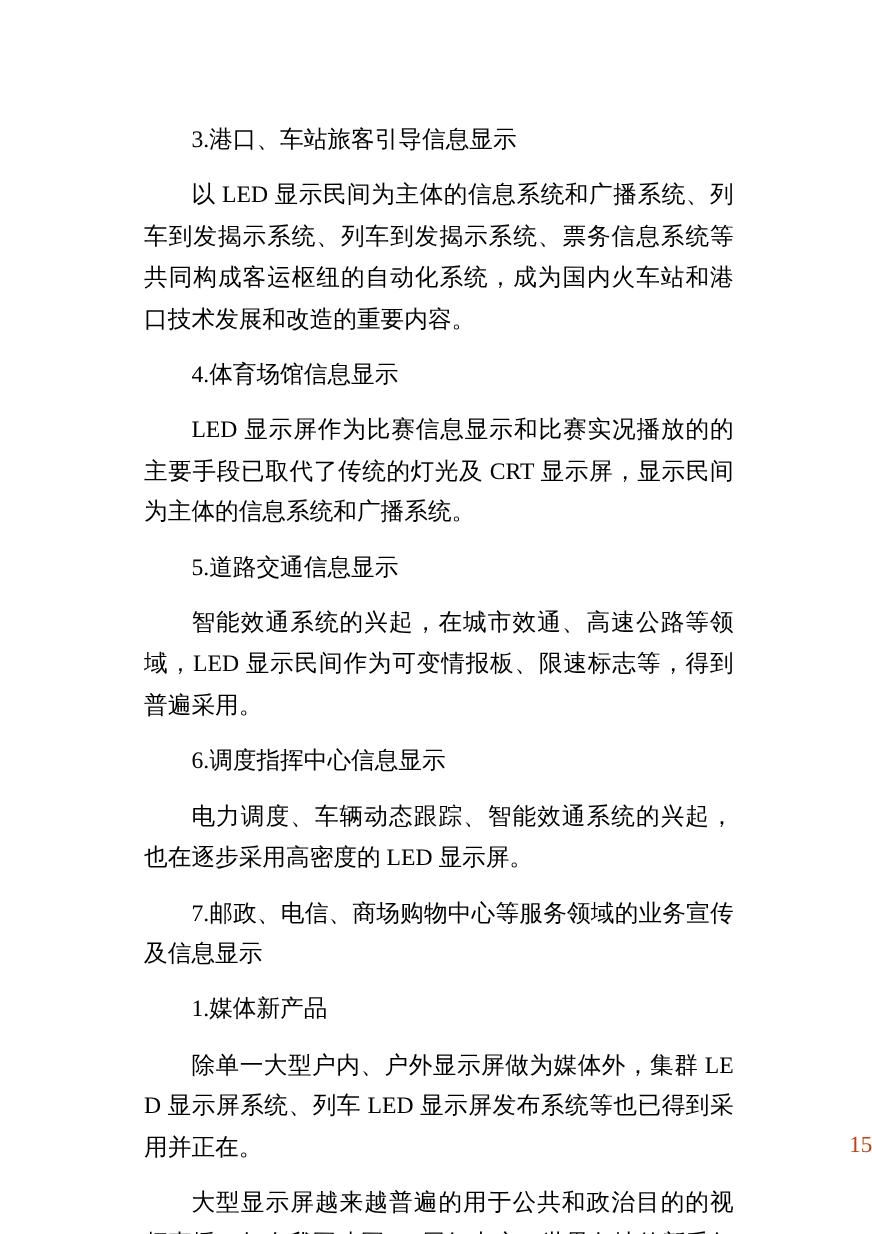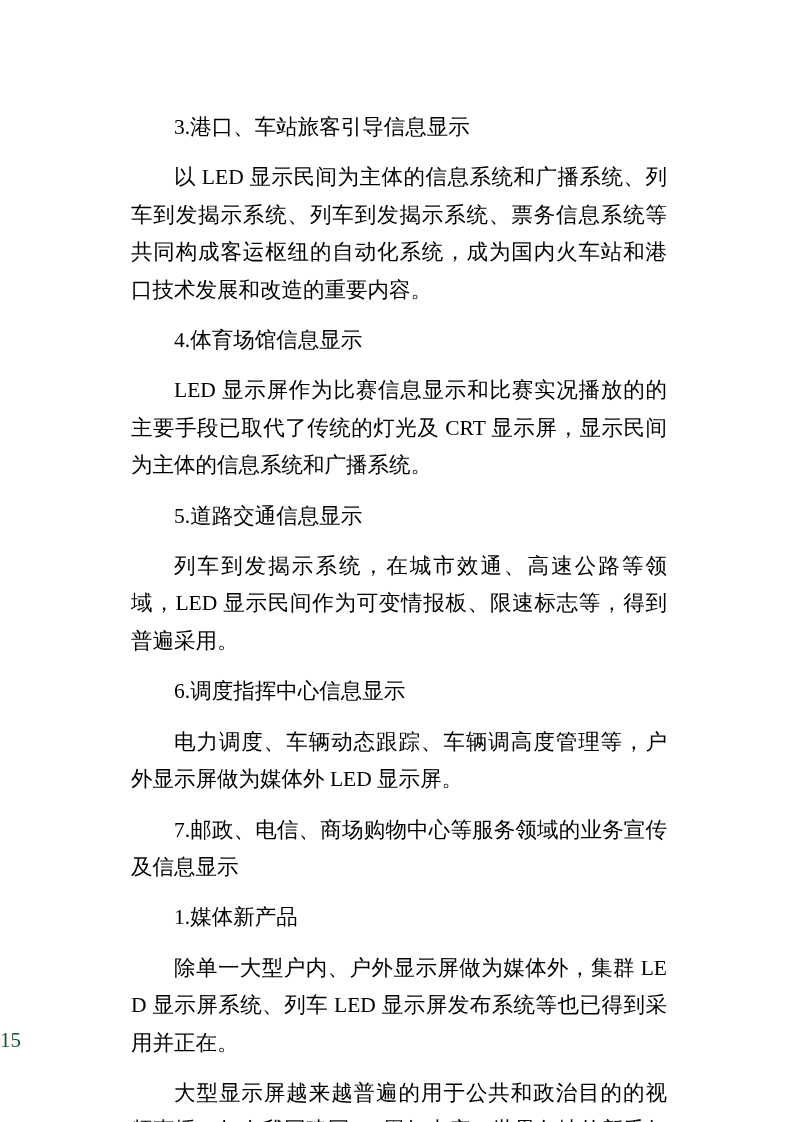--- a/index.html
+++ b/index.html
@@ -32,38 +32,38 @@
     text-justify: inter-ideograph;
     text-indent: 2em;
     color: #000000;
     word-break: break-all;
   }
   .footer {
     position: absolute;
     left: 0;
     right: 0;
     top: 1026px;
-    text-align: left;
+    text-align: right;
     font-size: 21px;
     line-height: 28px;
-    color: #14532d;
+    color: #c2410c;
   }
 </style>
 </head>
 <body>
 
 <div class="page">
   <div class="content">
       <p class="para">3.港口、车站旅客引导信息显示</p>
       <p class="para">以 LED 显示民间为主体的信息系统和广播系统、列车到发揭示系统、列车到发揭示系统、票务信息系统等共同构成客运枢纽的自动化系统，成为国内火车站和港口技术发展和改造的重要内容。</p>
       <p class="para">4.体育场馆信息显示</p>
       <p class="para">LED 显示屏作为比赛信息显示和比赛实况播放的的主要手段已取代了传统的灯光及 CRT 显示屏，显示民间为主体的信息系统和广播系统。</p>
       <p class="para">5.道路交通信息显示</p>
-      <p class="para">列车到发揭示系统，在城市效通、高速公路等领域，LED 显示民间作为可变情报板、限速标志等，得到普遍采用。</p>
+      <p class="para">智能效通系统的兴起，在城市效通、高速公路等领域，LED 显示民间作为可变情报板、限速标志等，得到普遍采用。</p>
       <p class="para">6.调度指挥中心信息显示</p>
-      <p class="para">电力调度、车辆动态跟踪、车辆调高度管理等，户外显示屏做为媒体外 LED 显示屏。</p>
+      <p class="para">电力调度、车辆动态跟踪、智能效通系统的兴起，也在逐步采用高密度的 LED 显示屏。</p>
       <p class="para">7.邮政、电信、商场购物中心等服务领域的业务宣传及信息显示</p>
       <p class="para">1.媒体新产品</p>
       <p class="para">除单一大型户内、户外显示屏做为媒体外，集群 LED 显示屏系统、列车 LED 显示屏发布系统等也已得到采用并正在。</p>
       <p class="para">大型显示屏越来越普遍的用于公共和政治目的的视频直播，如在我国建国 90 周年大庆、世界各地的新千年庆典等重大节日中，大型显示屏在播放实况和信息发布方面发挥</p>
     </div>
   <div class="footer">15</div>
 </div>
 
 </body></html>

